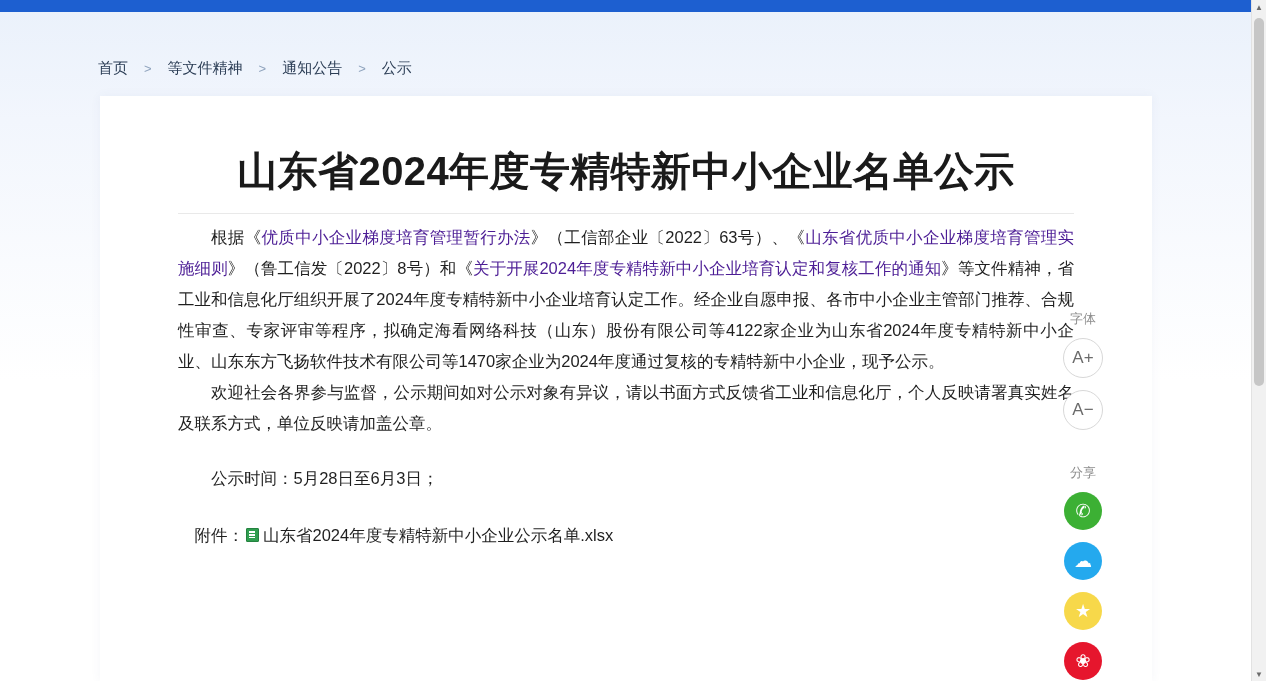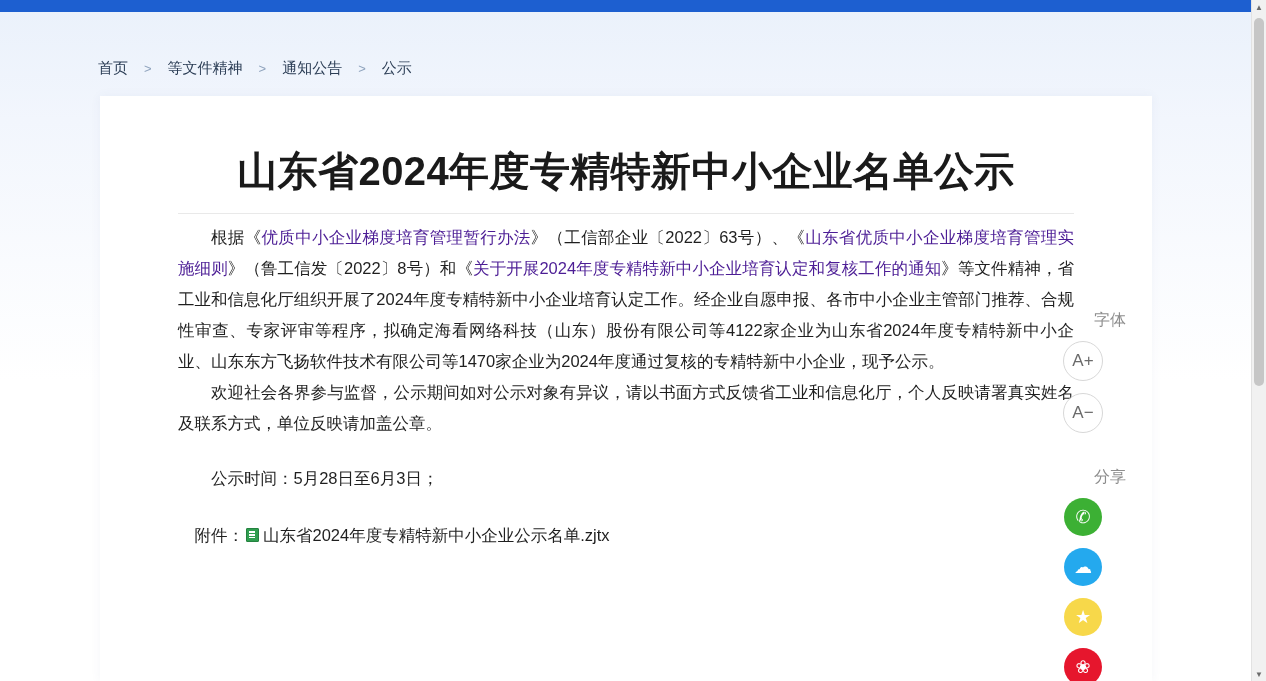--- a/index.html
+++ b/index.html
@@ -128,24 +128,23 @@
   }
   
   .rail {
     position: absolute;
     left: 1040px;
     top: 310px;
     width: 86px;
     text-align: center;
   }
   .rail-label {
-    font-size: 16px;
+    font-size: 13px;
     color: #8d8d8d;
     margin-bottom: 10px;
-    text-align: right;
   }
   .rail-btn {
     width: 38px;
     height: 38px;
     margin: 0 auto 12px auto;
     border: 1px solid #d8d8d8;
     border-radius: 50%;
     color: #6b6b6b;
     font-size: 17px;
     display: flex;
@@ -230,21 +229,21 @@
 
     <div class="content">
       <p class="indent"><span>根据《</span><a class="lnk" href="#">优质中小企业梯度培育管理暂行办法</a><span>》（工信部企业〔2022〕63号）、《</span><a class="lnk" href="#">山东省优质中小企业梯度培育管理实施细则</a><span>》（鲁工信发〔2022〕8号）和《</span><a class="lnk" href="#">关于开展2024年度专精特新中小企业培育认定和复核工作的通知</a><span>》等文件精神，省工业和信息化厅组织开展了2024年度专精特新中小企业培育认定工作。经企业自愿申报、各市中小企业主管部门推荐、合规性审查、专家评审等程序，拟确定海看网络科技（山东）股份有限公司等4122家企业为山东省2024年度专精特新中小企业、山东东方飞扬软件技术有限公司等1470家企业为2024年度通过复核的专精特新中小企业，现予公示。</span></p>
 
       <p class="indent">欢迎社会各界参与监督，公示期间如对公示对象有异议，请以书面方式反馈省工业和信息化厅，个人反映请署真实姓名及联系方式，单位反映请加盖公章。</p>
 
       <div class="spacer"></div>
 
       <p class="info-line">公示时间：5月28日至6月3日；</p>
 
-      <p class="attach-line"><span>附件：</span><span class="xls-icon"></span><a class="lnk" href="#" style="color:#1f1f1f;">山东省2024年度专精特新中小企业公示名单.zjtx</a></p>
+      <p class="attach-line"><span>附件：</span><span class="xls-icon"></span><a class="lnk" href="#" style="color:#1f1f1f;">山东省2024年度专精特新中小企业公示名单.xlsx</a></p>
     </div>
   </article>
 
   <aside class="rail">
     <div class="rail-label">字体</div>
     <div class="rail-btn">A+</div>
     <div class="rail-btn">A−</div>
     <div class="rail-gap"></div>
     <div class="rail-label">分享</div>
     <div class="share-btn sb-wechat">✆</div>

